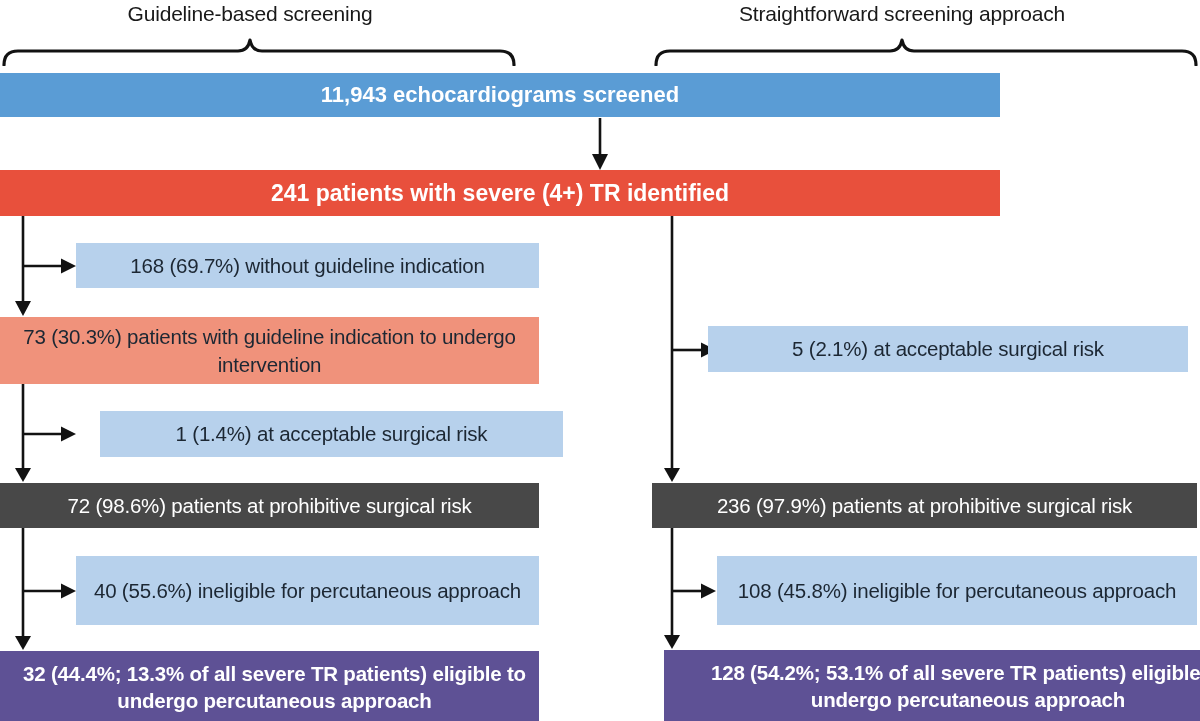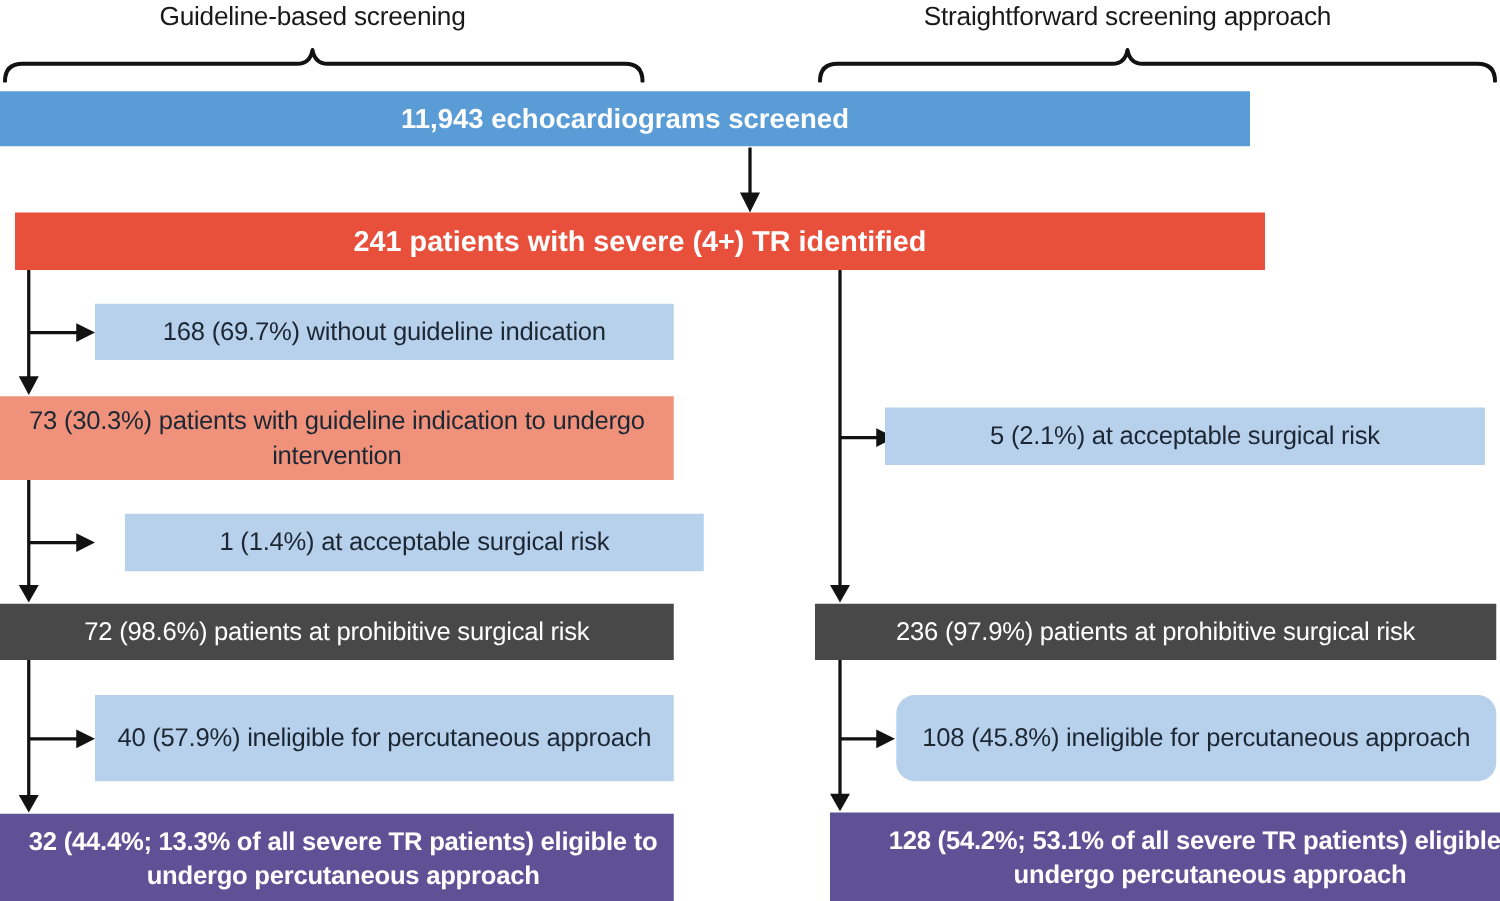--- a/index.html
+++ b/index.html
@@ -11,21 +11,21 @@
     position:absolute;top:2px;transform:translateX(-50%);white-space:nowrap;
     font-size:21px;letter-spacing:-0.2px;color:#191919;
   }
   .brace{position:absolute;top:38px;}
   .connectors{position:absolute;left:0;top:0;}
   .bar{
     position:absolute;left:0;width:1000px;display:flex;align-items:center;justify-content:center;
     color:#fff;font-weight:bold;text-align:center;
   }
   .bar-screened{top:73px;height:44px;background:var(--header_blue);font-size:22px;}
-  .bar-severe{top:170px;height:46px;background:var(--alert_red);font-size:23px;margin-left:12px;}
+  .bar-severe{top:170px;height:46px;background:var(--alert_red);font-size:23px;}
   .box{
     position:absolute;display:flex;align-items:center;justify-content:center;
     text-align:center;font-size:20.5px;line-height:1.32;letter-spacing:-0.2px;
     color:var(--dark_text);padding:0 10px;box-sizing:border-box;
   }
   .box.light_blue{background:var(--light_blue);}
   .box.salmon{background:var(--salmon);}
   .box.dark_gray{background:var(--dark_gray);color:#fff;}
   .box.purple{background:var(--purple);color:#fff;font-weight:bold;align-items:flex-start;padding-top:9px;padding-left:20px;}
 </style>
@@ -73,21 +73,21 @@
       <polygon points="61,583.5 61,598.5 76,591"></polygon>
       <polygon points="701,342.5 701,357.5 716,350"></polygon>
       <polygon points="701,583.5 701,598.5 716,591"></polygon>
     </g>
   </svg>
 
   <div class="box light_blue" style="left:76px;top:243px;width:463px;height:45px;">168 (69.7%) without guideline indication</div>
   <div class="box salmon" style="left:0;top:317px;width:539px;height:67px;">73 (30.3%) patients with guideline indication to undergo intervention</div>
   <div class="box light_blue" style="left:76px;top:411px;width:463px;height:46px;margin-left:24px;">1 (1.4%) at acceptable surgical risk</div>
   <div class="box dark_gray" style="left:0;top:483px;width:539px;height:45px;">72 (98.6%) patients at prohibitive surgical risk</div>
-  <div class="box light_blue" style="left:76px;top:556px;width:463px;height:69px;">40 (57.9%) ineligible for percutaneous approach</div>
+  <div class="box light_blue" style="left:76px;top:556px;width:463px;height:69px;">40 (55.6%) ineligible for percutaneous approach</div>
   <div class="box purple" style="left:0;top:651px;width:539px;height:70px;">32 (44.4%; 13.3% of all severe TR patients) eligible to undergo percutaneous approach</div>
 
   <div class="box light_blue" style="left:708px;top:326px;width:480px;height:46px;">5 (2.1%) at acceptable surgical risk</div>
   <div class="box dark_gray" style="left:652px;top:483px;width:545px;height:45px;">236 (97.9%) patients at prohibitive surgical risk</div>
-  <div class="box light_blue" style="left:717px;top:556px;width:480px;height:69px;border-radius:15px;">108 (45.8%) ineligible for percutaneous approach</div>
+  <div class="box light_blue" style="left:717px;top:556px;width:480px;height:69px;">108 (45.8%) ineligible for percutaneous approach</div>
   <div class="box purple" style="left:664px;top:650px;width:598px;height:71px;">128 (54.2%; 53.1% of all severe TR patients) eligible to undergo percutaneous approach</div>
 
 </div>
 
 </body></html>

